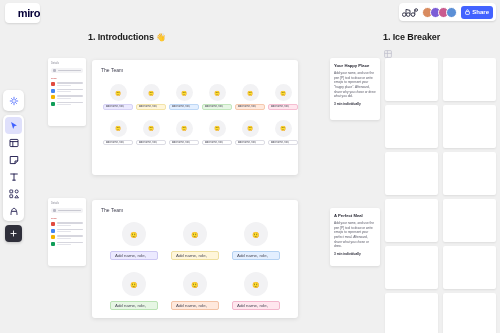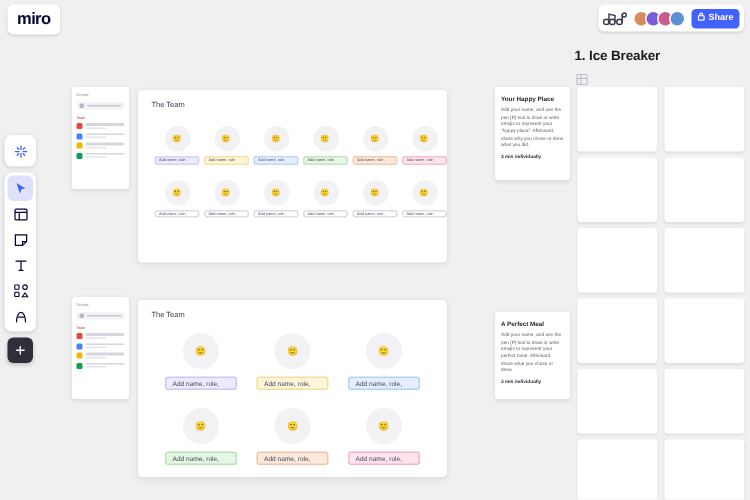--- a/index.html
+++ b/index.html
@@ -10,21 +10,21 @@
     font-family: "Liberation Sans", sans-serif;
     -webkit-font-smoothing: antialiased;
   }
   #canvas { position: relative; width: 500px; height: 333px; background: #f0f0f0; }
 
   
   .logo-box {
     position: absolute; left: 5px; top: 3px;
     width: 35px; height: 20px;
     background: #fff; border-radius: 4px;
-    display: flex; align-items: center; justify-content: center;
+    display: flex; align-items: center; justify-content: flex-end;
     box-shadow: 0 1px 2px rgba(0,0,0,.12);
   }
   .logo-txt { font-size: 11px; font-weight: 700; color: #050038; letter-spacing: -0.4px; }
 
   .topright {
     position: absolute; right: 4px; top: 3px;
     height: 18px;
     display: flex; align-items: center; gap: 4px;
     background: #fff; border-radius: 4px; padding: 2px 3px;
     box-shadow: 0 1px 2px rgba(0,0,0,.12);
@@ -246,20 +246,24 @@
         </svg>
       </div>
     </div>
     <div class="tb-dark">
       <svg width="9" height="9" viewBox="0 0 12 12" fill="none" stroke="#fff" stroke-width="1.2" stroke-linecap="round">
         <path d="M6 2.6v6.8M2.6 6h6.8"></path>
       </svg>
     </div>
   </div>
 
+  <div class="sec-title" id="title-1">
+    <span>1. Introductions</span>
+    <span class="sec-emoji">👋</span>
+  </div>
   <div class="sec-title" id="title-2">1. Ice Breaker</div>
   <div class="ice-icon">
     <svg width="8" height="8" viewBox="0 0 10 10" fill="none" stroke="#8e8ea8" stroke-width="0.9">
       <rect x="0.8" y="0.8" width="8.4" height="8.4" rx="0.8"></rect>
         <path d="M0.8 4.2h8.4M4.2 0.8v8.4"></path>
     </svg>
   </div>
 
   <div class="mini" id="mini-1" style="left:48px; top:58px; width:38px; height:68px;">
     <div class="mini-title">Details</div>

